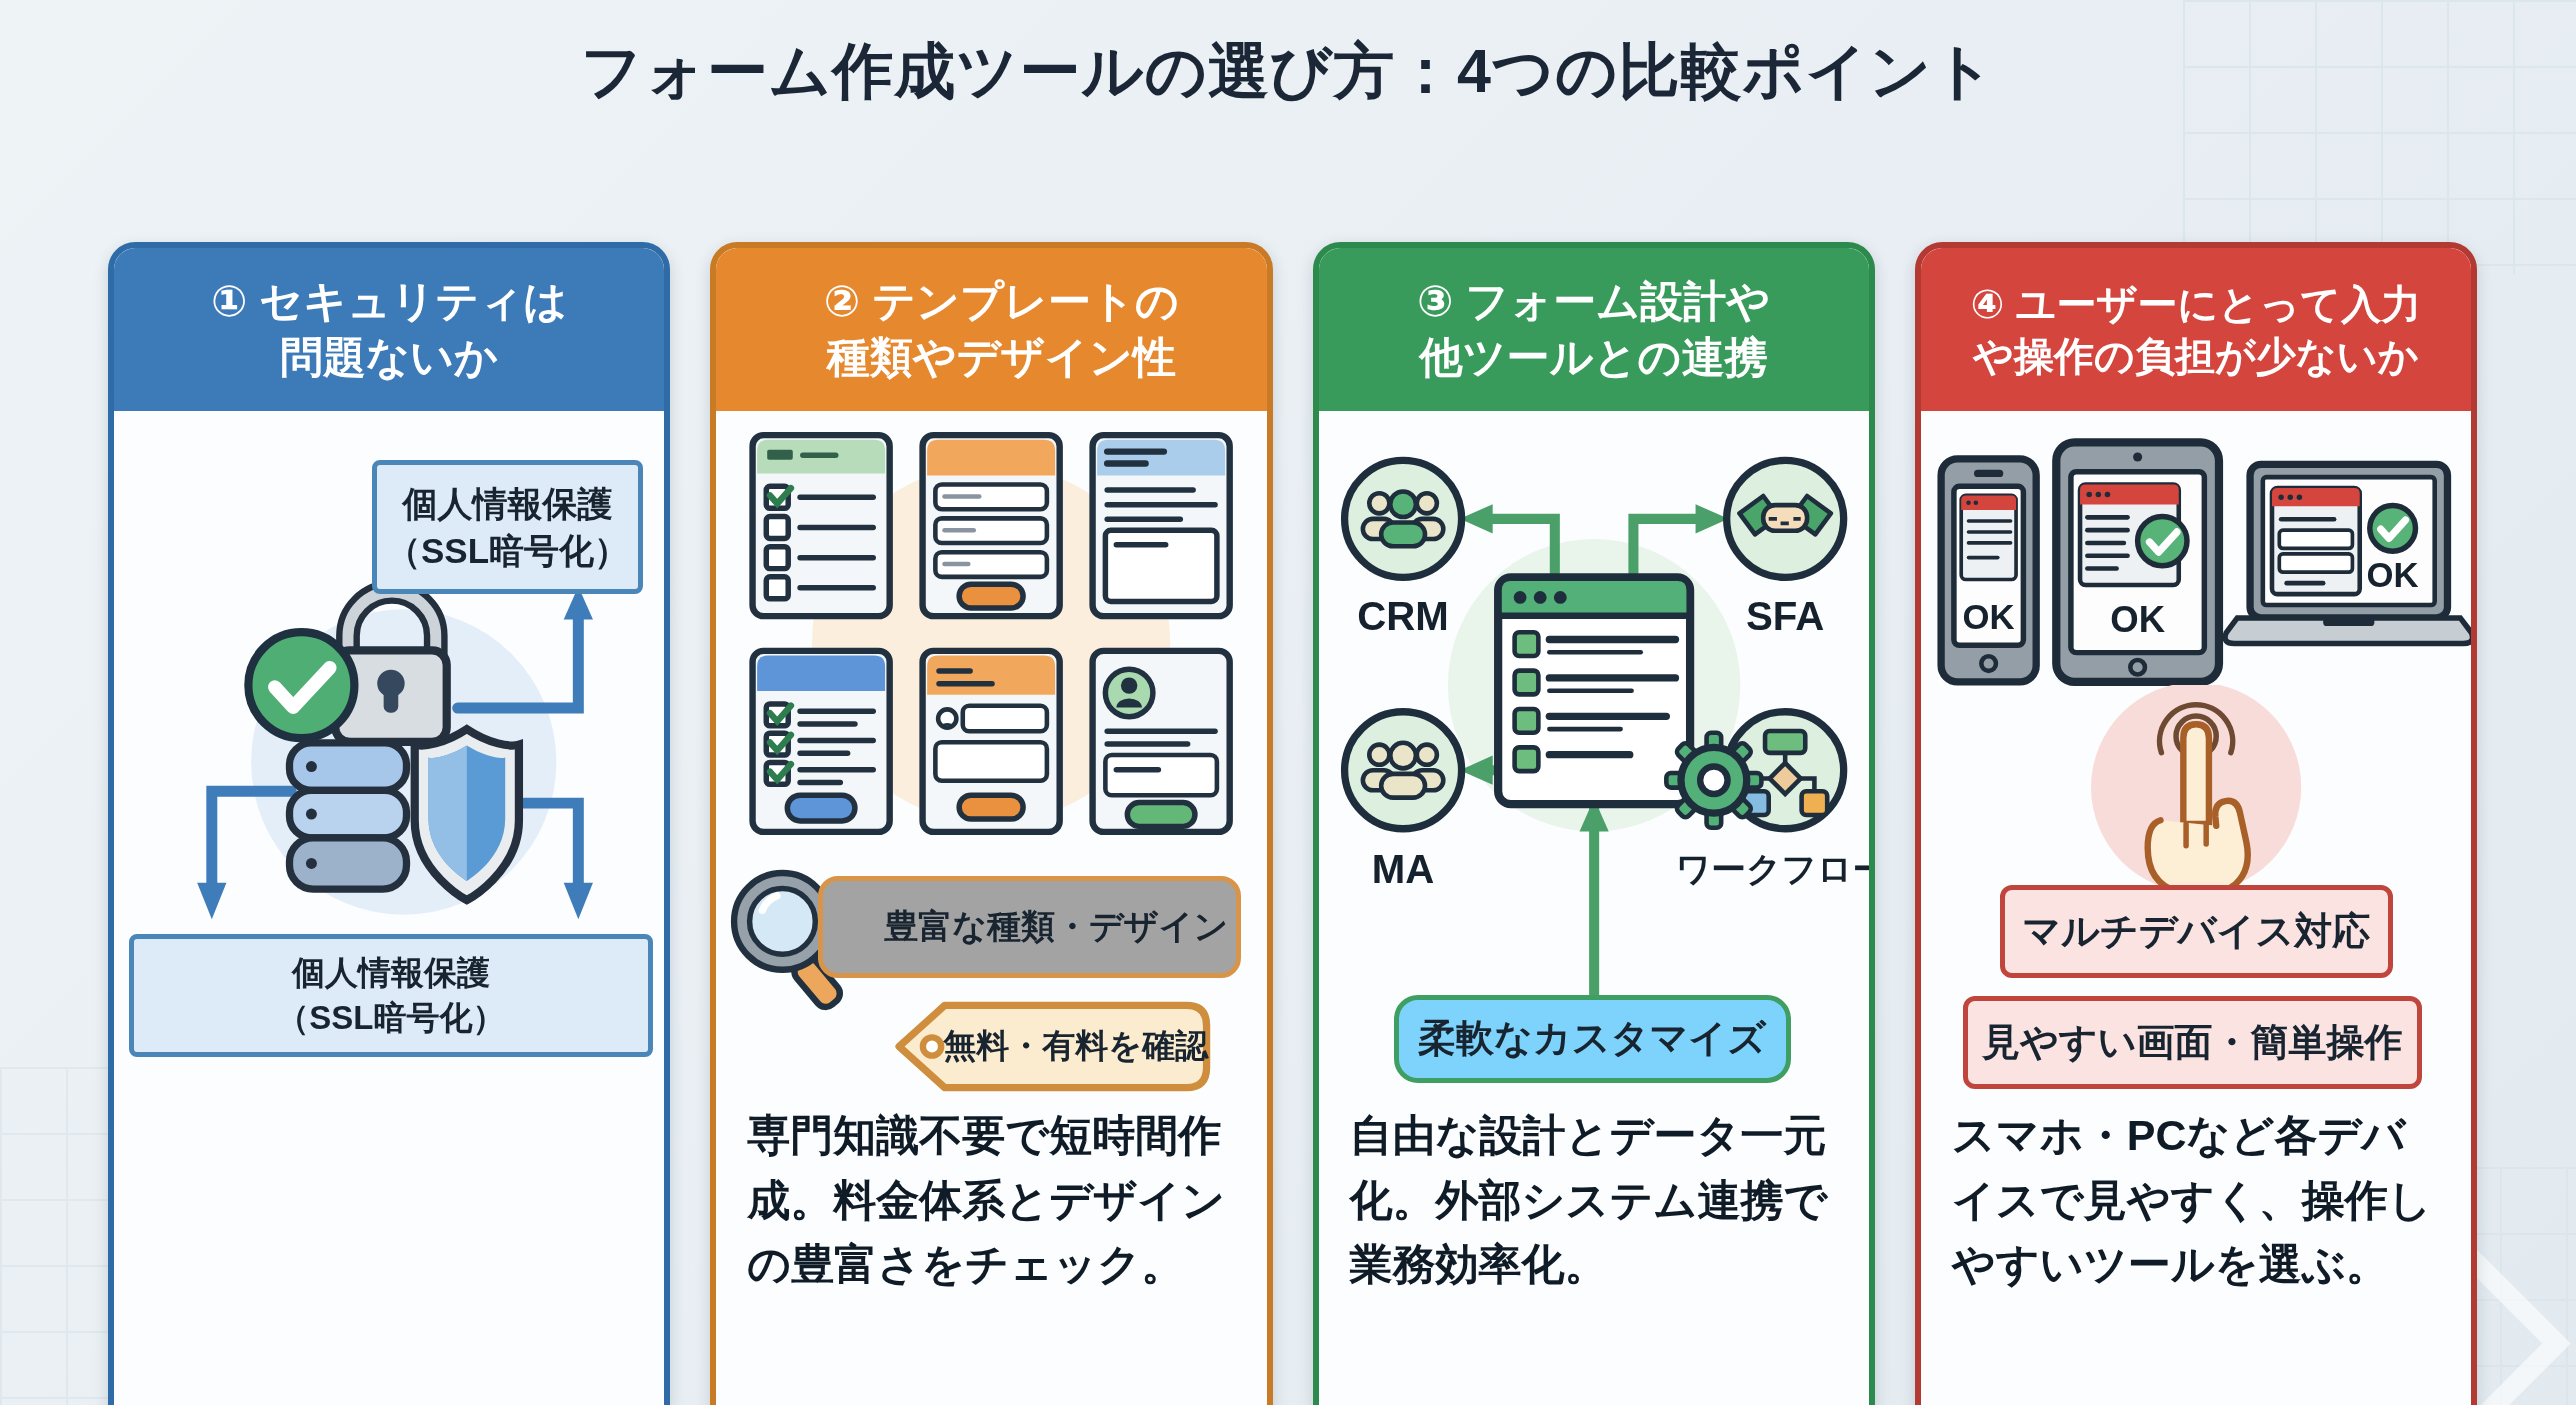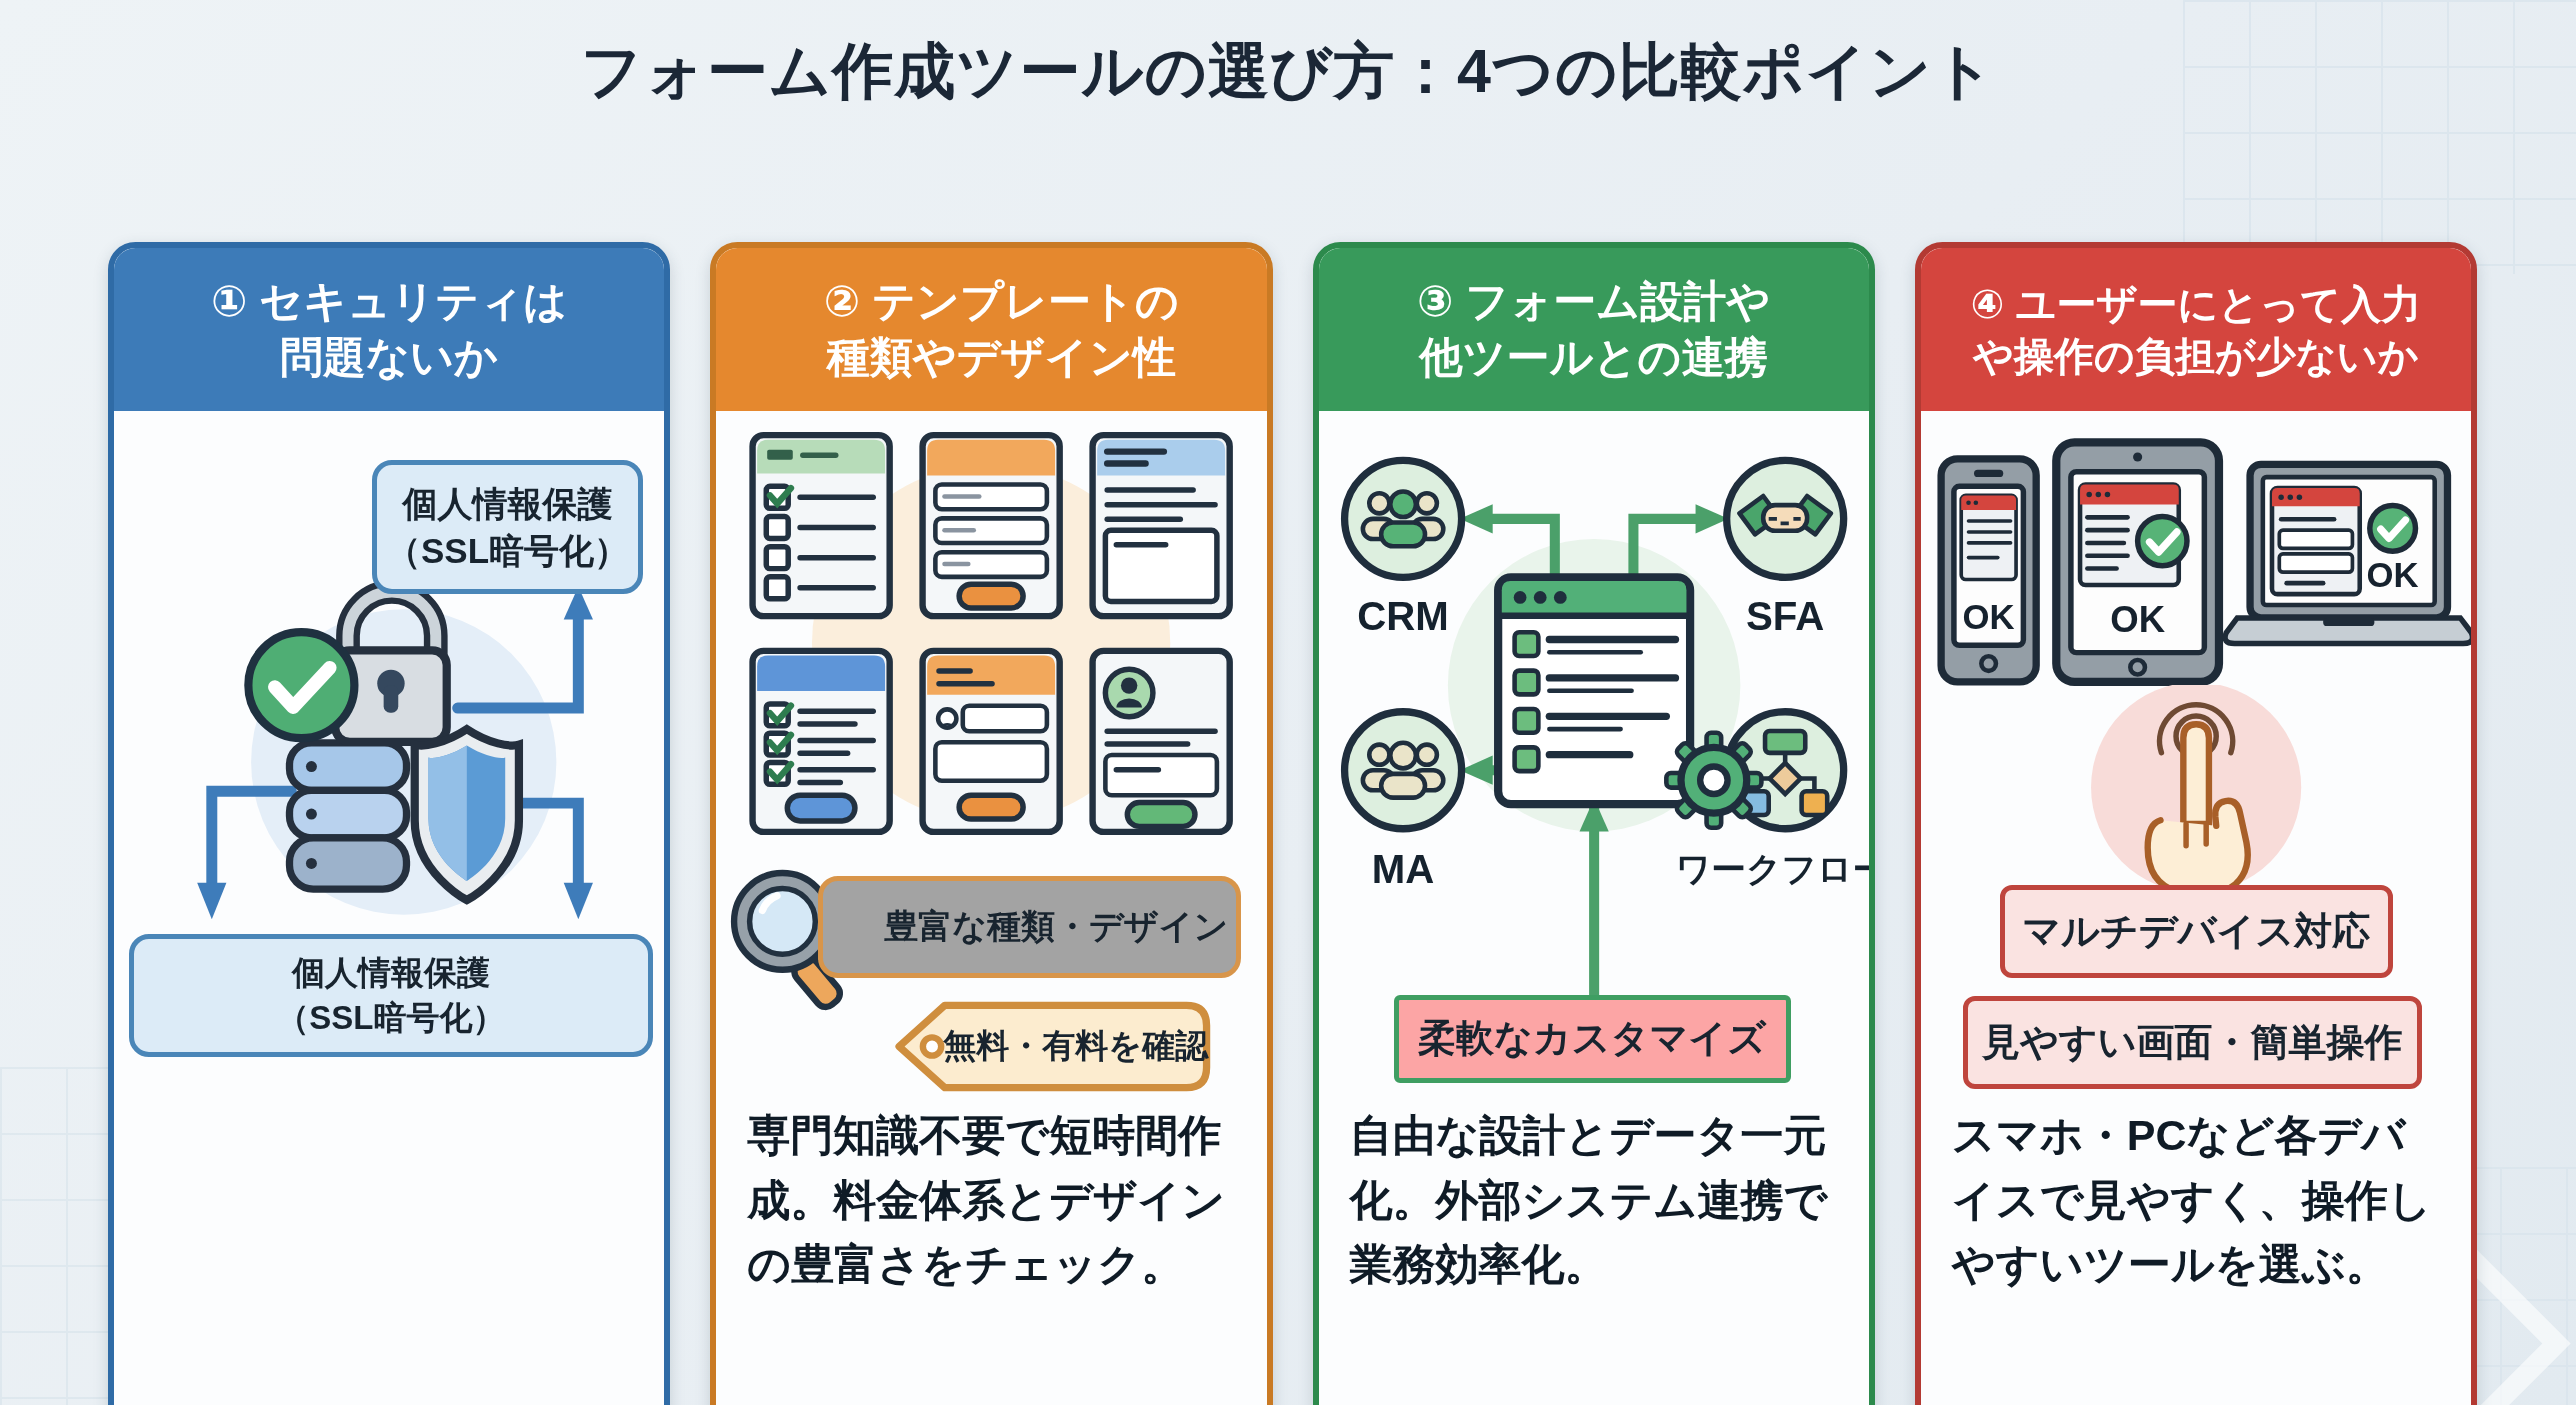--- a/index.html
+++ b/index.html
@@ -21,23 +21,23 @@
     box-shadow:0 5.5px 14.6px rgba(40,60,80,.18);display:flex;flex-direction:column;overflow:hidden;}
   .card-header{height:163px;flex:0 0 163px;display:flex;align-items:center;justify-content:center;
     text-align:center;color:#ffffff;font-weight:800;font-size:43px;line-height:1.3;white-space:pre-line;}
   .card-body{position:relative;flex:1;}
   .c-blue{border-color:#2f6ba6;}   .c-blue  .card-header{background:#3d7bb8;}
   .c-orange{border-color:#c97a24;} .c-orange .card-header{background:#e5882e;padding-left:20px;}
   .c-green{border-color:#2c8a4c;}  .c-green .card-header{background:#389a5b;}
   .c-red{border-color:#b33a33;}    .c-red  .card-header{background:#d4453e;font-size:40px;}
   .pill{position:absolute;display:flex;align-items:center;justify-content:center;text-align:center;
     font-weight:800;color:#18242f;white-space:pre-line;line-height:1.35;box-sizing:border-box;}
-  .pill-blue{background:#dcebf7;border:5.5px solid #4a86b8;border-radius:20px;}
+  .pill-blue{background:#dcebf7;border:5.5px solid #4a86b8;border-radius:8px;}
   .pill-orange{background:#a3a3a3;border:5.5px solid #d8954a;border-radius:20px;}
-  .pill-green{background:#fca5a5;border:5.5px solid #3f9e62;border-radius:6px;}
+  .pill-green{background:#7dd3fc;border:5.5px solid #3f9e62;border-radius:24px;}
   .pill-red{background:#fae3e1;border:5.5px solid #bf453d;border-radius:12px;}
   .lbl-top{left:258px;top:49px;width:271px;height:134px;font-size:35px;}
   .lbl-row{position:absolute;left:14.6px;right:11px;top:523px;height:123px;display:flex;gap:12px;}
   .lbl-row .pill-blue{position:relative;flex:1;font-size:33px;}
   .lbl-o1{left:102px;top:465px;width:423px;height:102px;font-size:34px;padding-left:53px;}
   .tag-wrap{position:absolute;left:172px;top:587px;width:326px;height:97px;}
   .tag-text{position:absolute;inset:0;display:flex;align-items:center;justify-content:center;
     padding-left:49px;font-size:33px;font-weight:800;color:#18242f;}
   .lbl-g{left:75px;top:584px;width:397px;height:88px;font-size:38px;}
   .lbl-r1{left:79px;top:474px;width:393px;height:93px;font-size:38px;}

